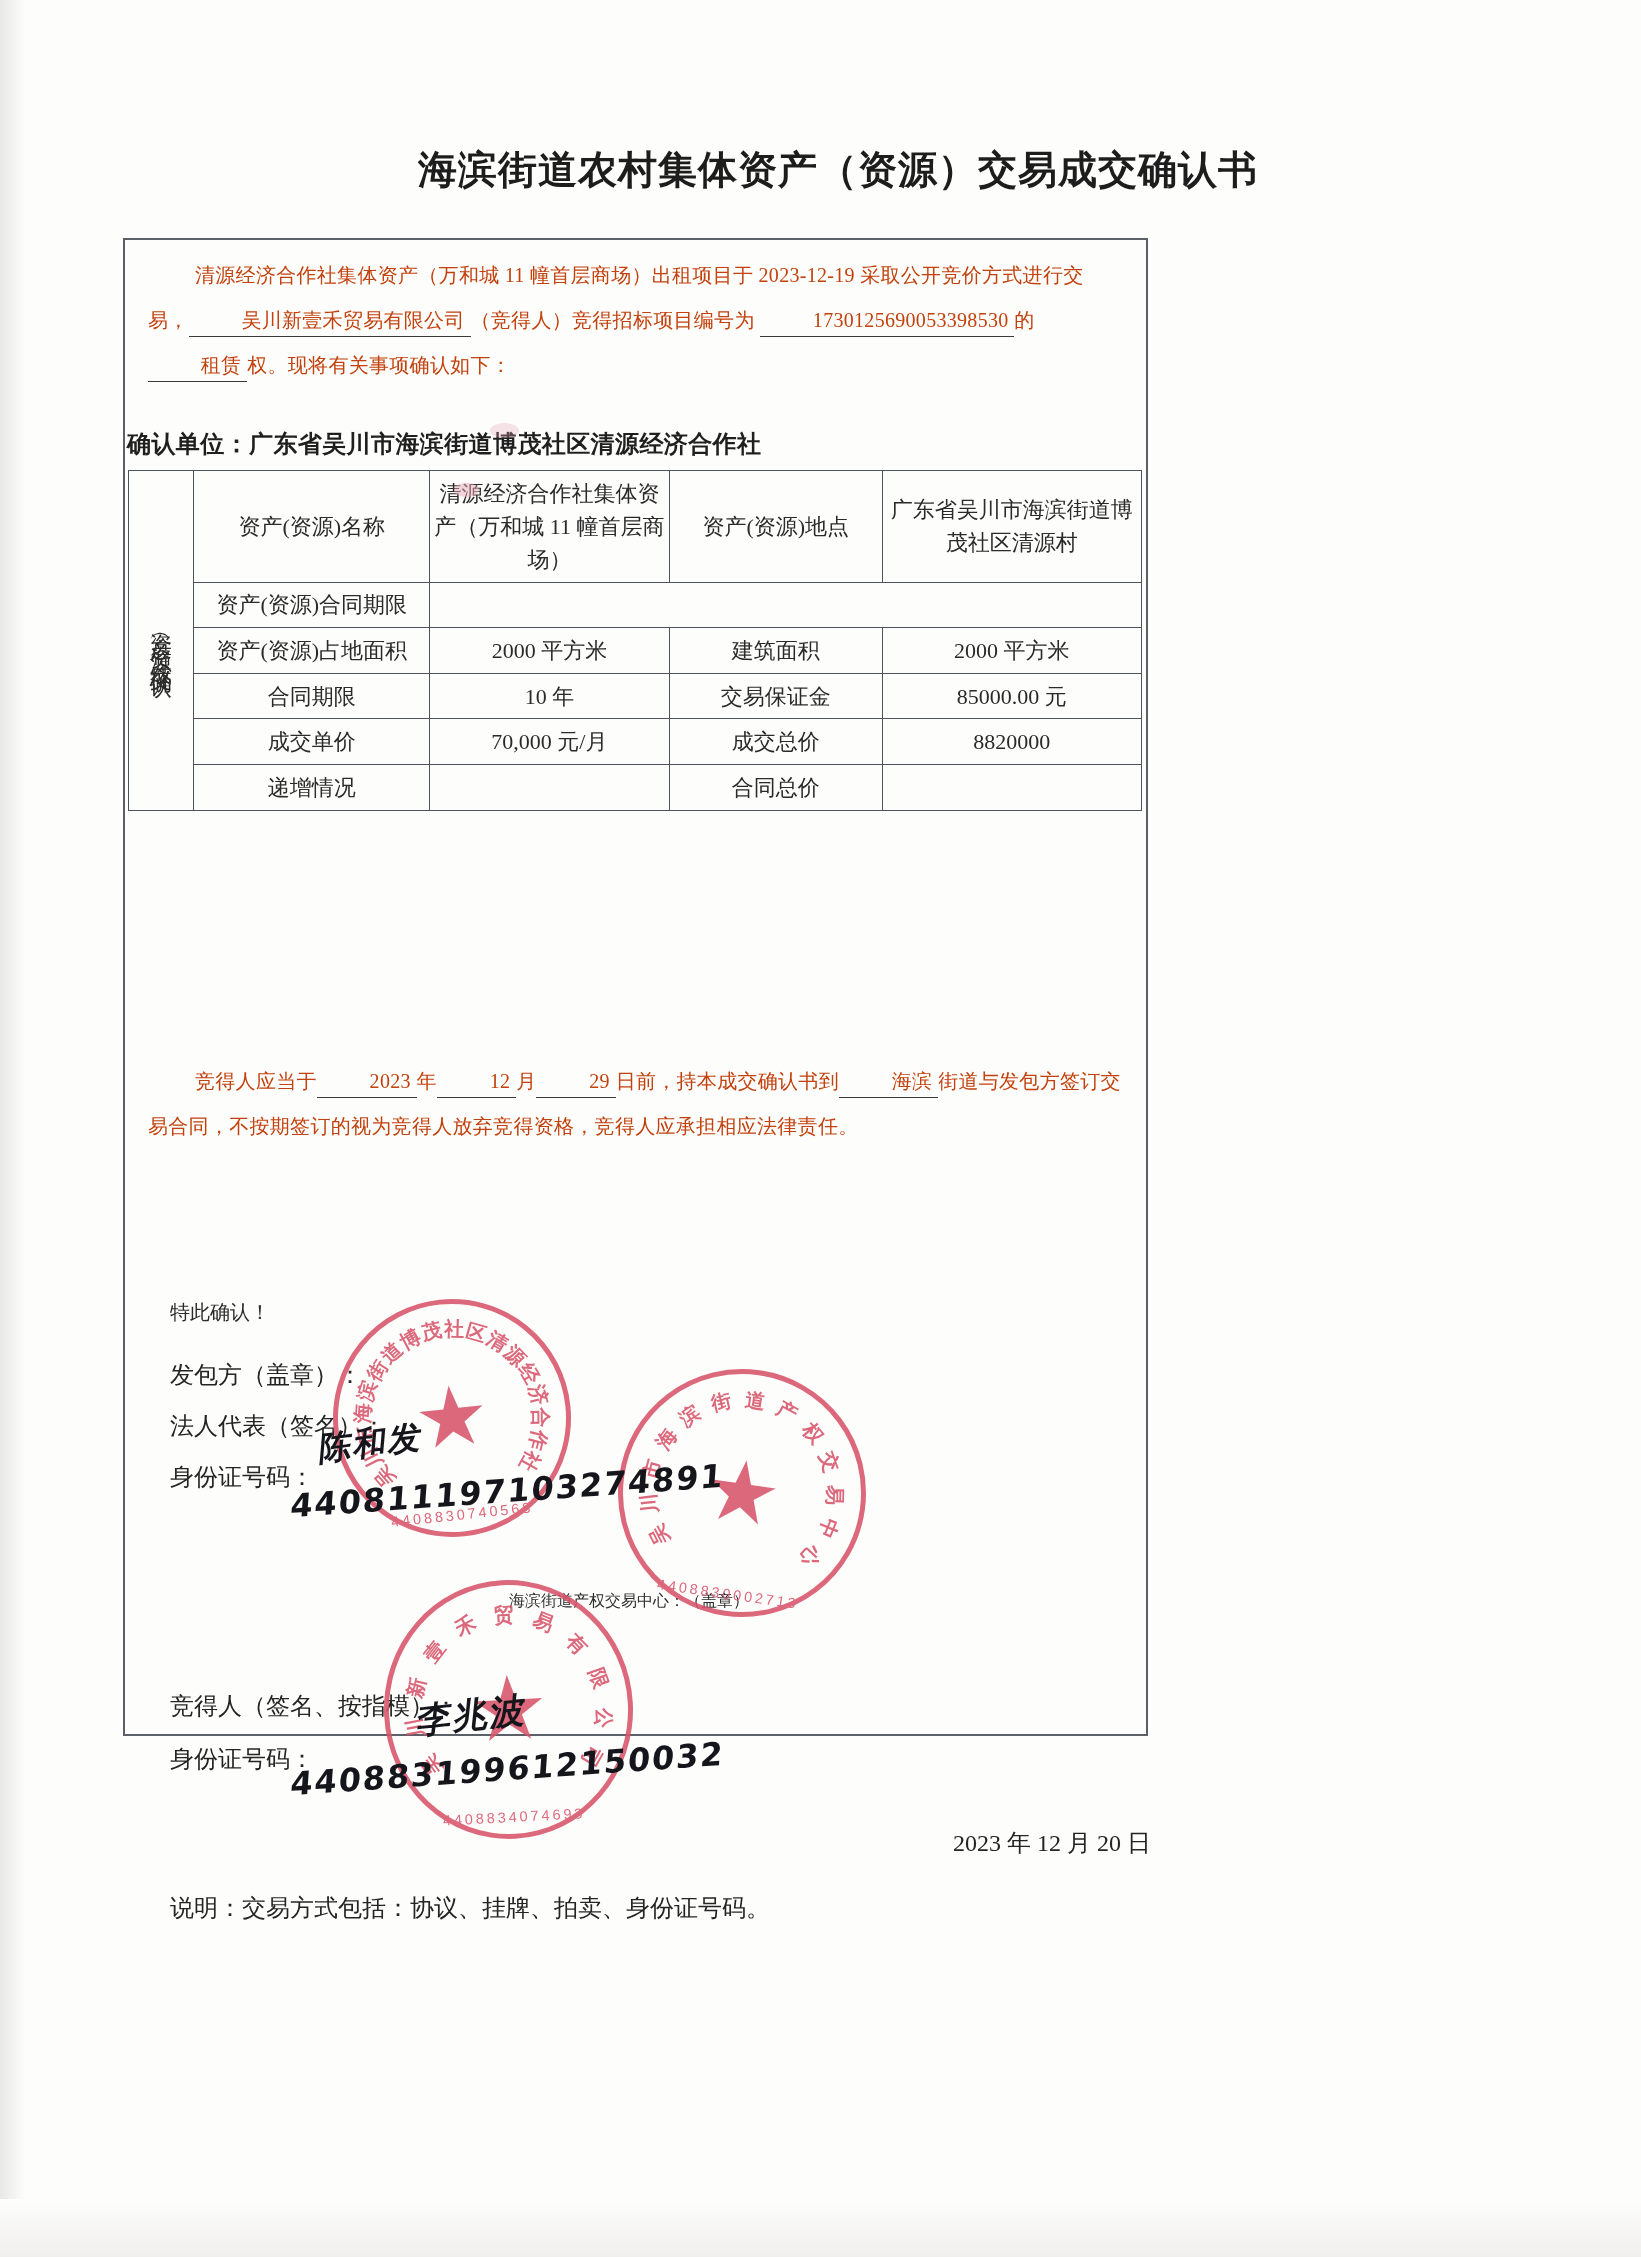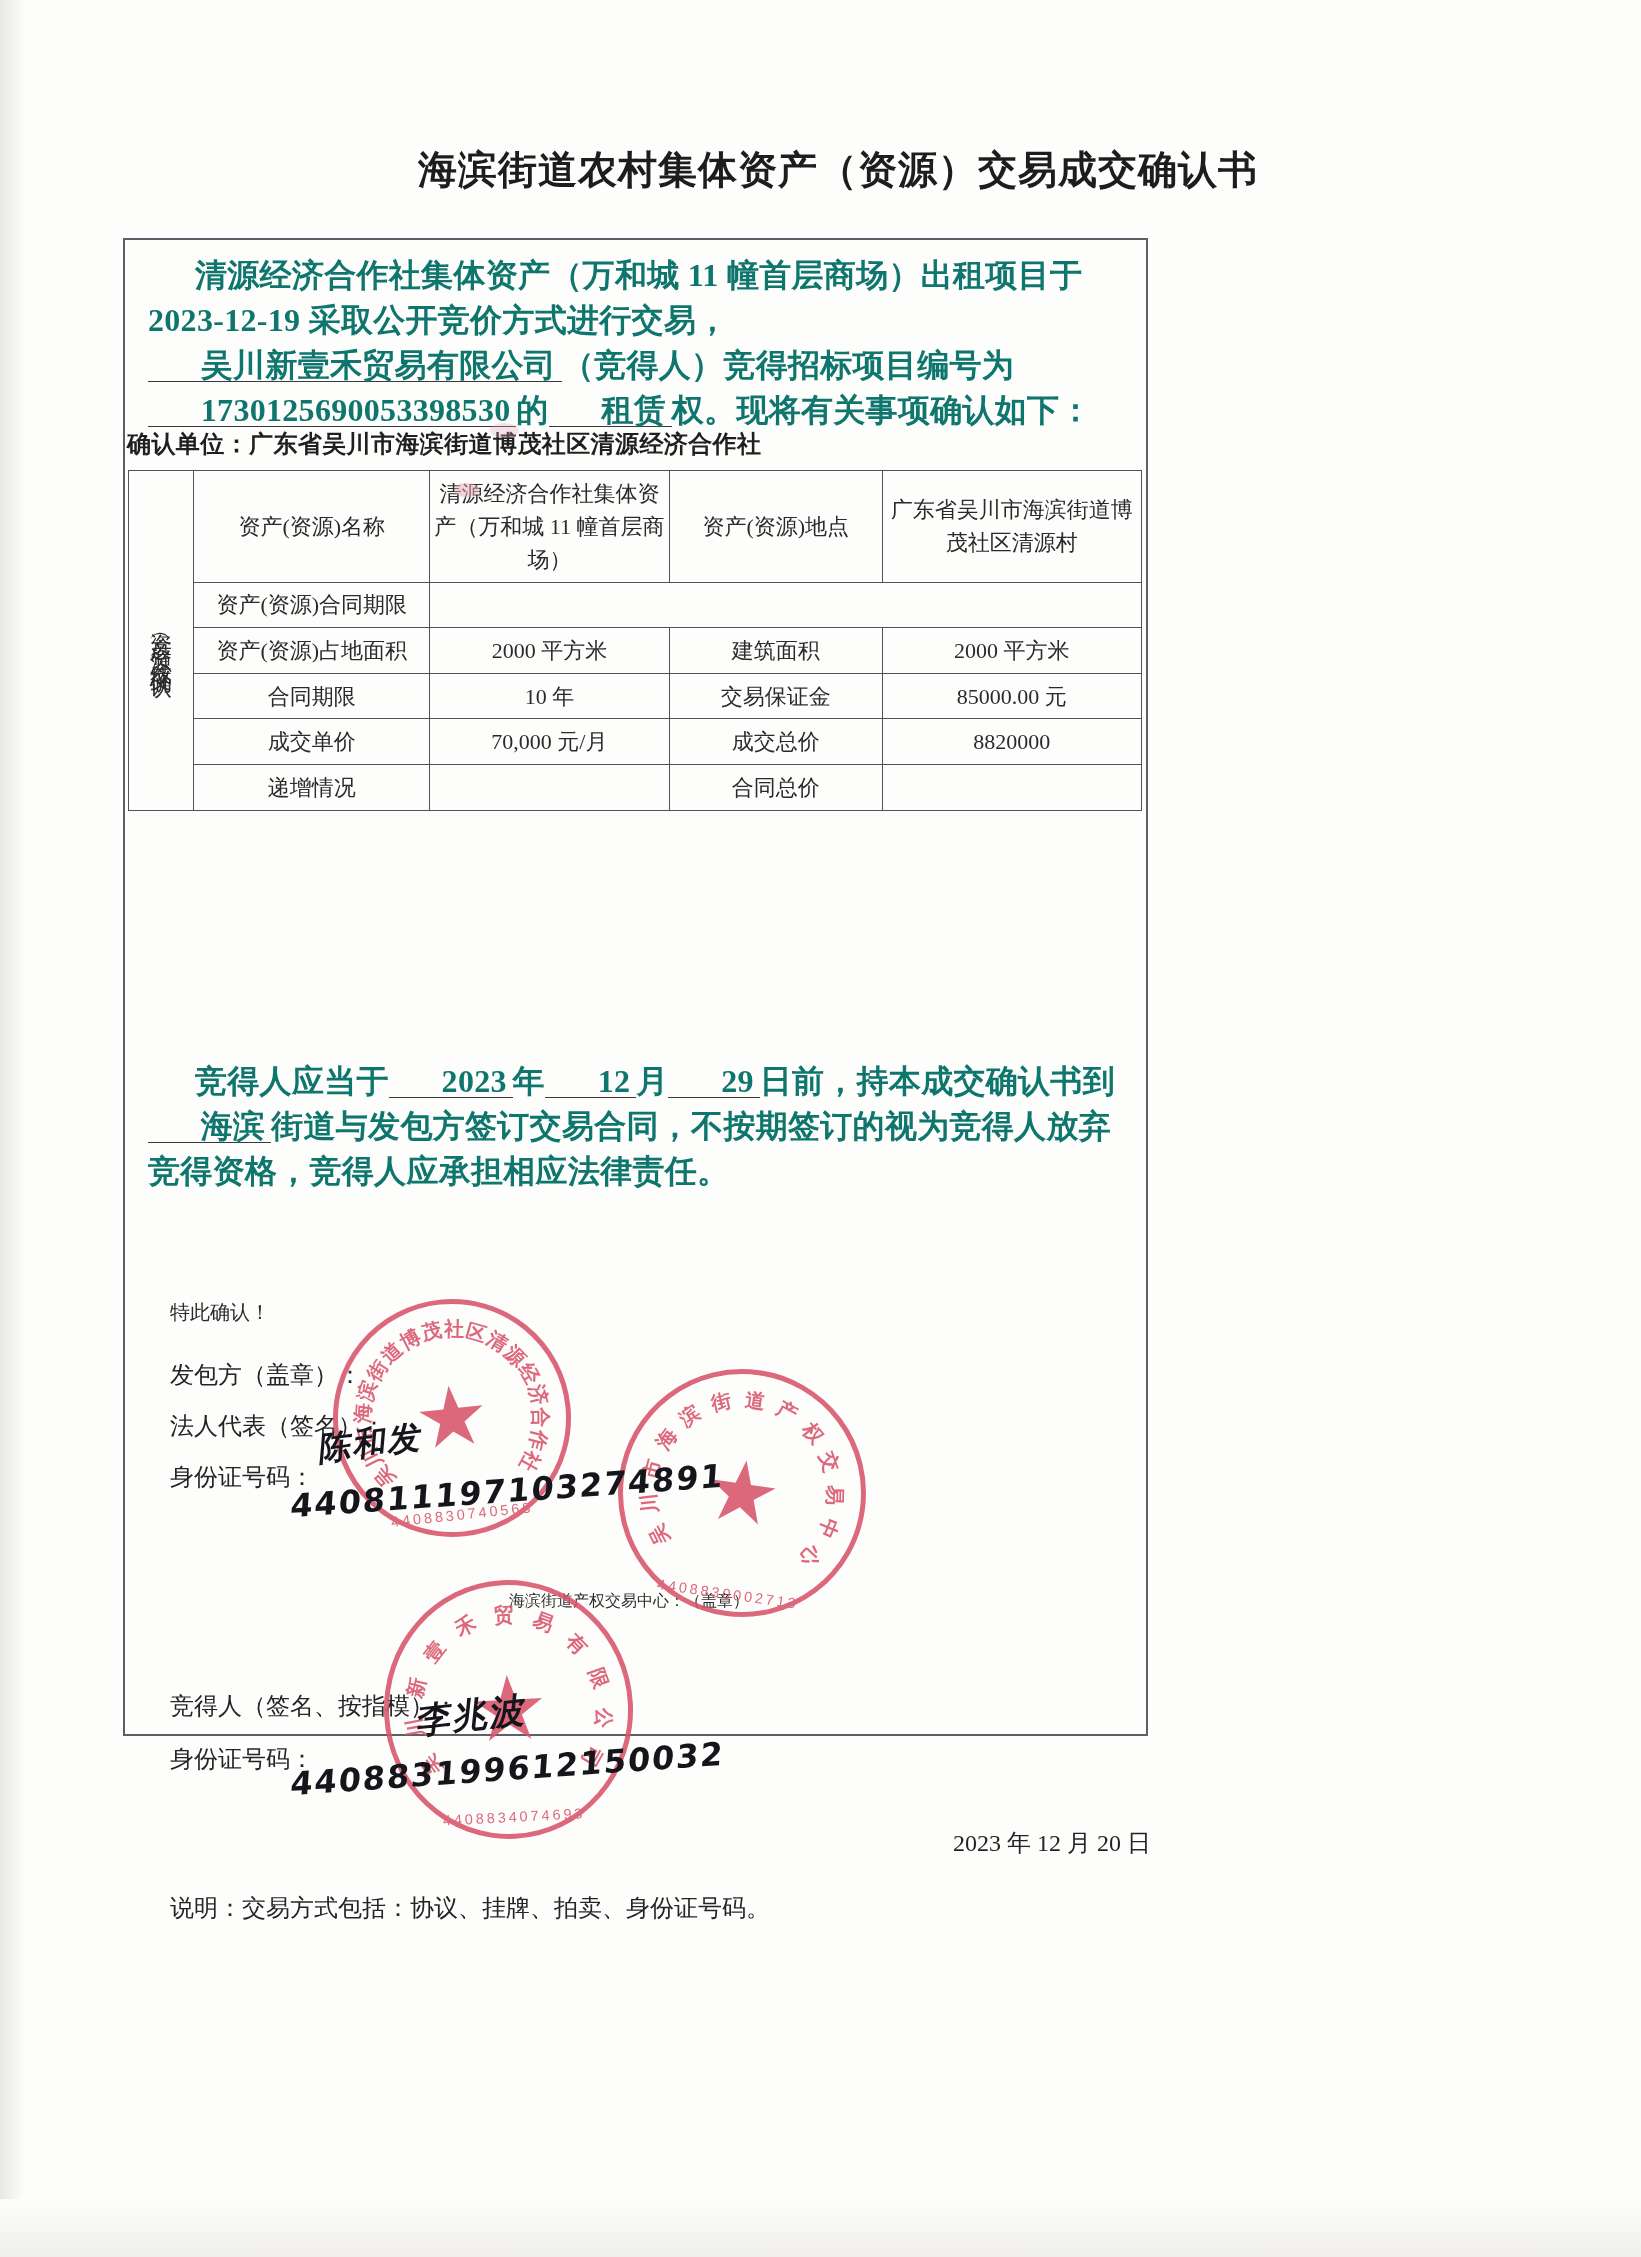--- a/index.html
+++ b/index.html
@@ -57,25 +57,24 @@
     left: 123px;
     top: 238px;
     width: 1025px;
     height: 1498px;
     border: 2.9px solid #5a5f68;
     box-sizing: border-box;
   }
 
   
   .para {
-    font-size: 32px;
+    font-size: 20px;
     line-height: 45px;
-    color: #0f766e;
+    color: #c2410c;
     letter-spacing: 0.3px;
-    font-weight: bold;
   }
   .indent { text-indent: 47px; }
 
   .intro {
     position: absolute;
     left: 148px;
     top: 253px;
     width: 975px;
   }
   .fillin {

